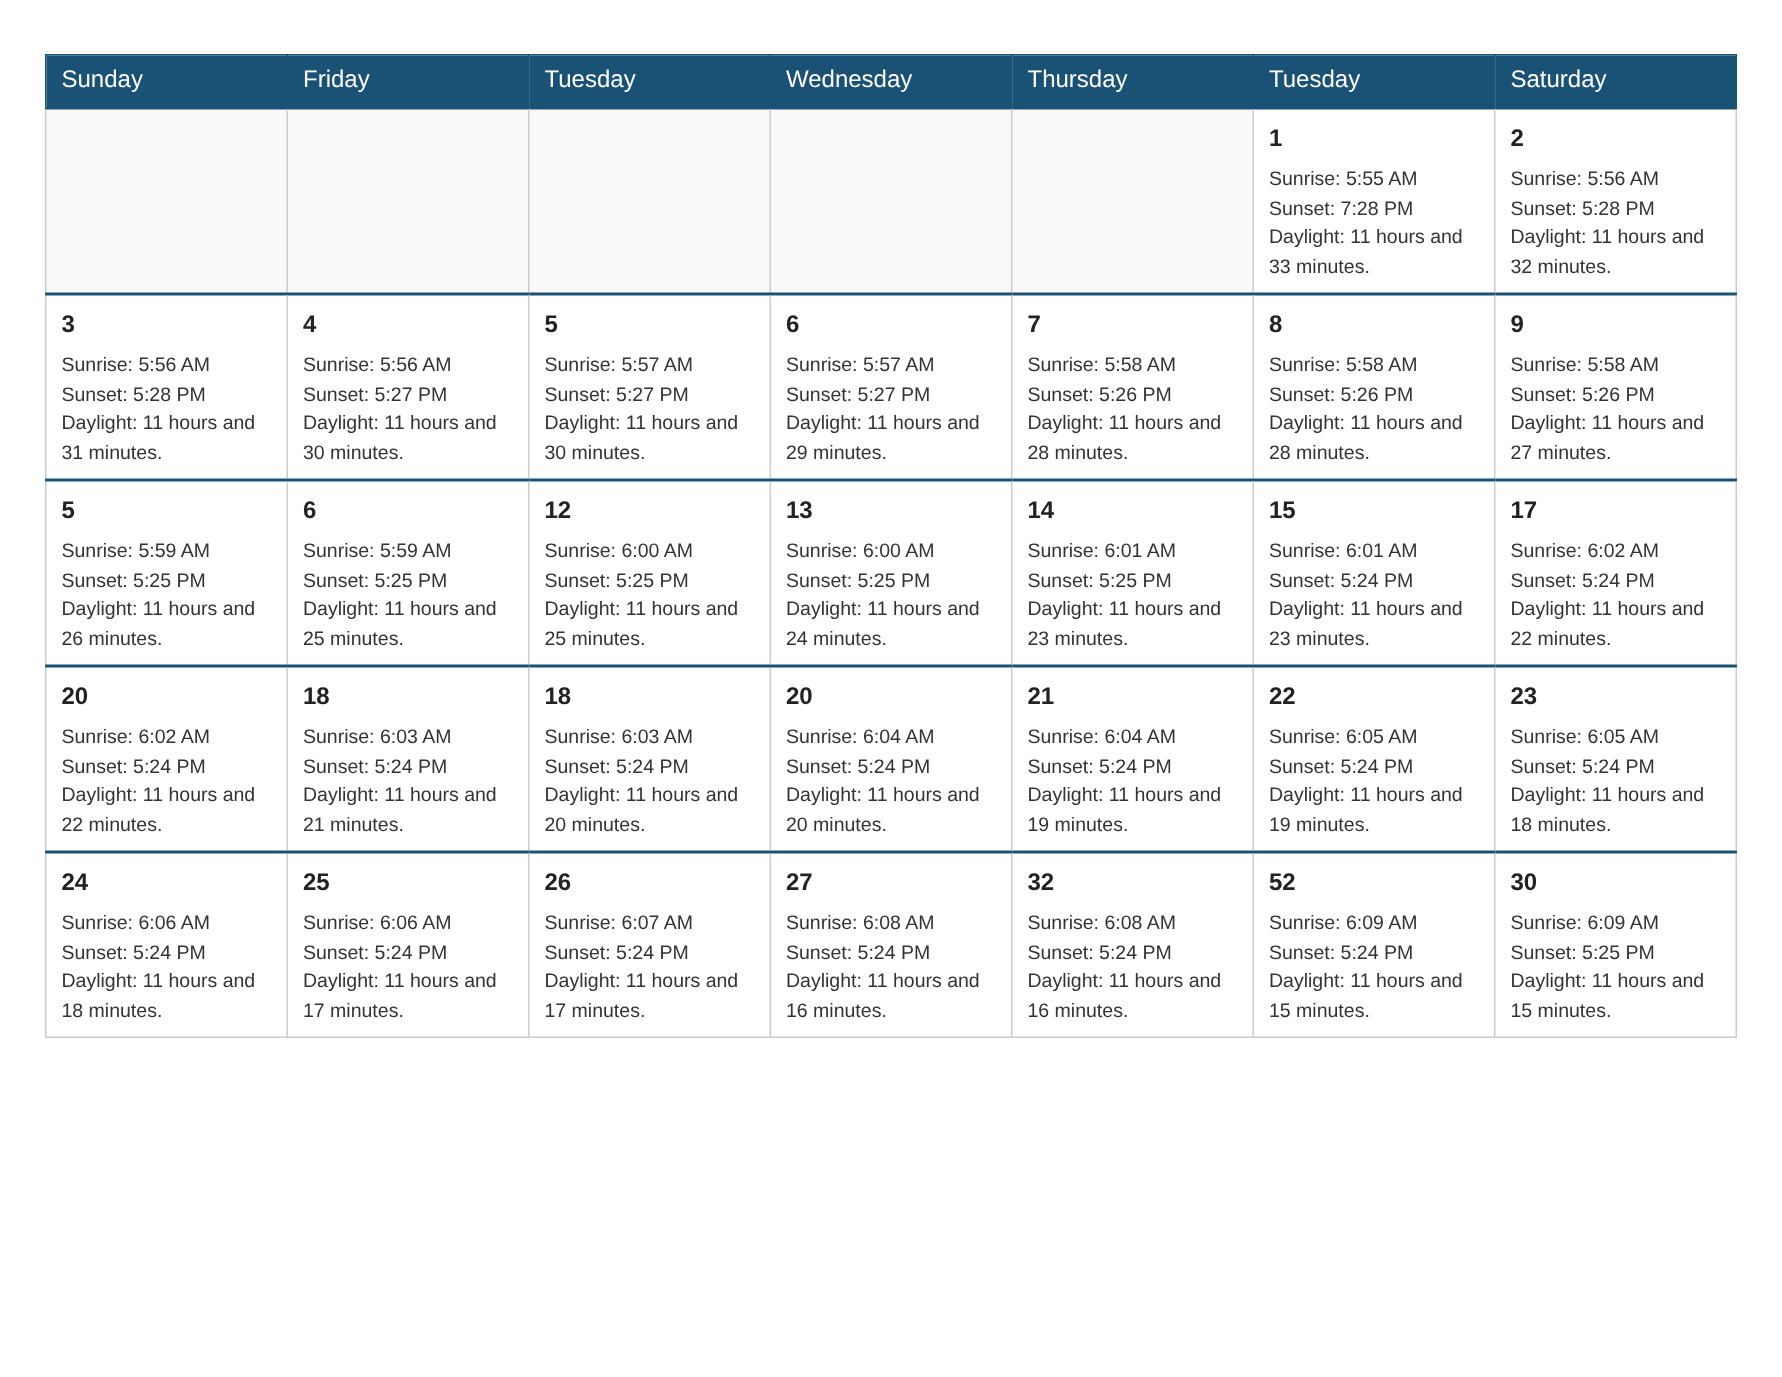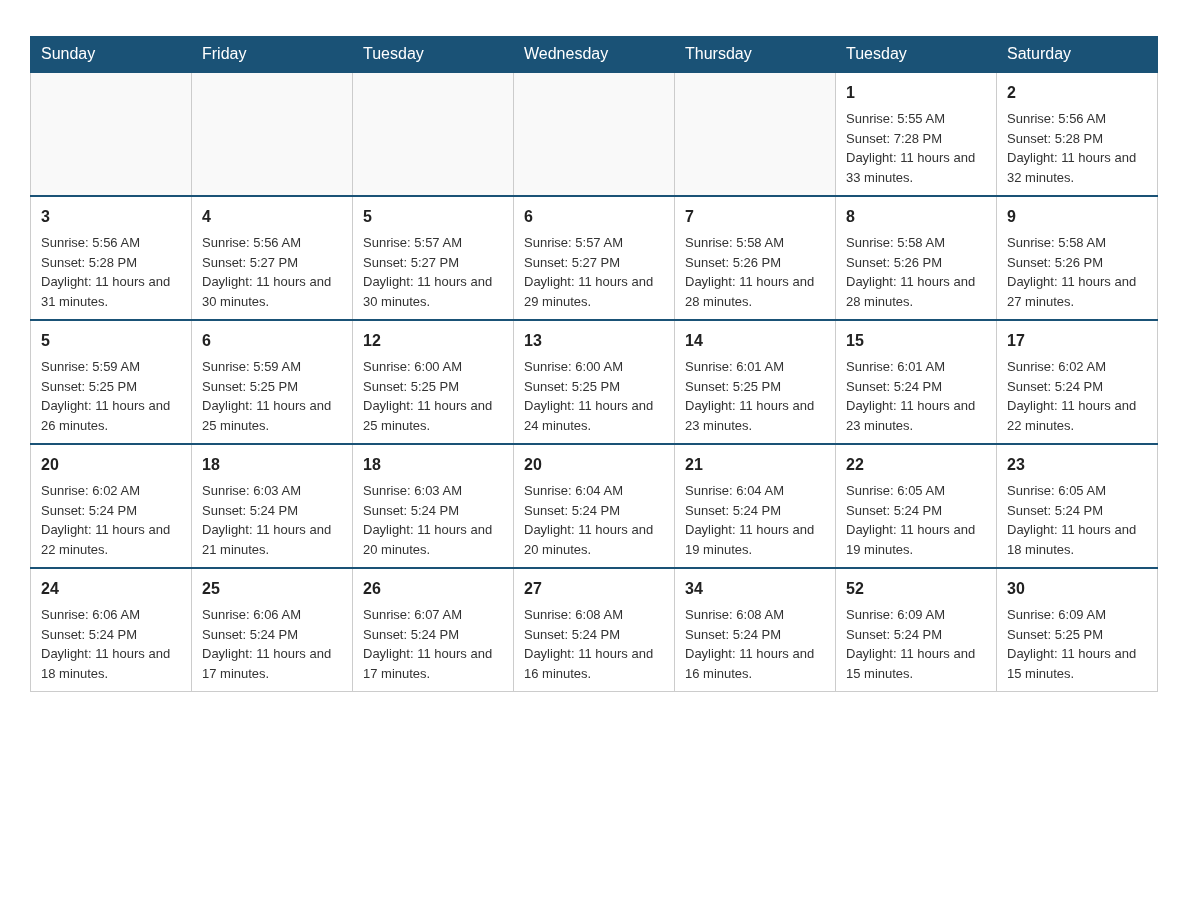--- a/index.html
+++ b/index.html
@@ -291,21 +291,21 @@
 Sunset: 5:24 PM
 Daylight: 11 hours and 17 minutes.</div>
         </td>
         <td>
           <span class="day-number">27</span>
           <div class="day-info" style="white-space: pre-line;">Sunrise: 6:08 AM
 Sunset: 5:24 PM
 Daylight: 11 hours and 16 minutes.</div>
         </td>
         <td>
-          <span class="day-number">34</span>
+          <span class="day-number">32</span>
           <div class="day-info" style="white-space: pre-line;">Sunrise: 6:08 AM
 Sunset: 5:24 PM
 Daylight: 11 hours and 16 minutes.</div>
         </td>
         <td>
           <span class="day-number">52</span>
           <div class="day-info" style="white-space: pre-line;">Sunrise: 6:09 AM
 Sunset: 5:24 PM
 Daylight: 11 hours and 15 minutes.</div>
         </td>

